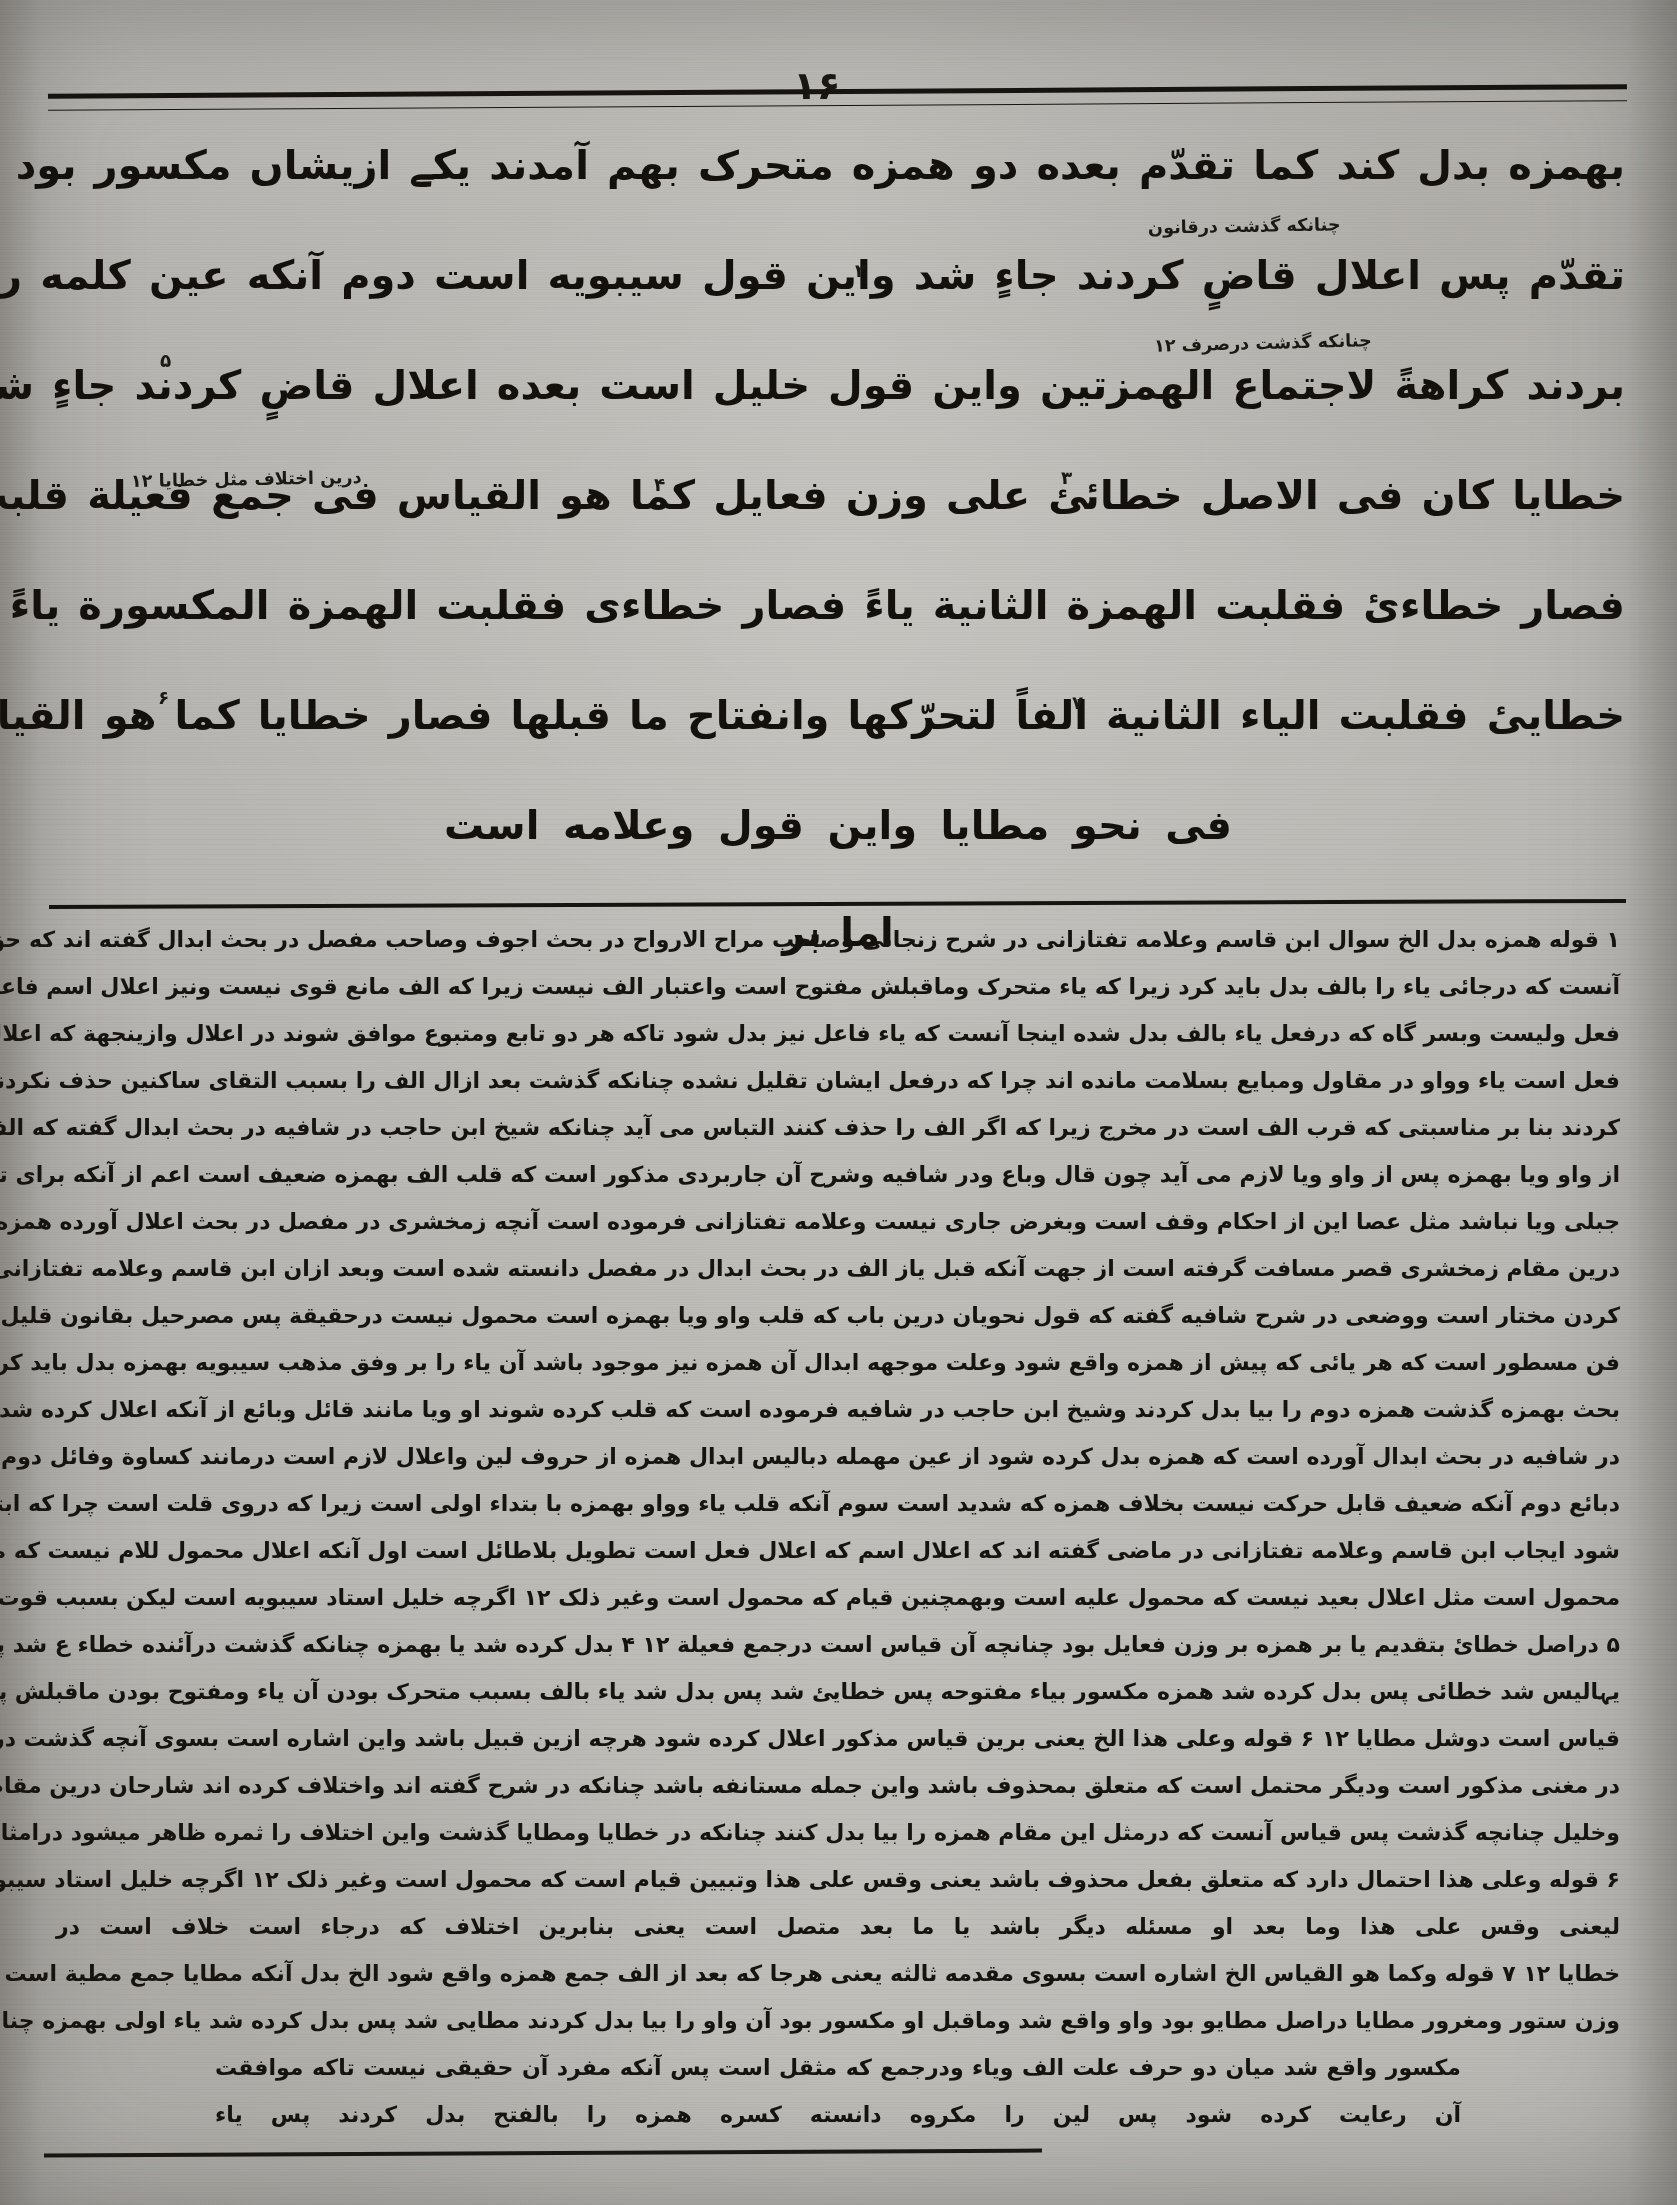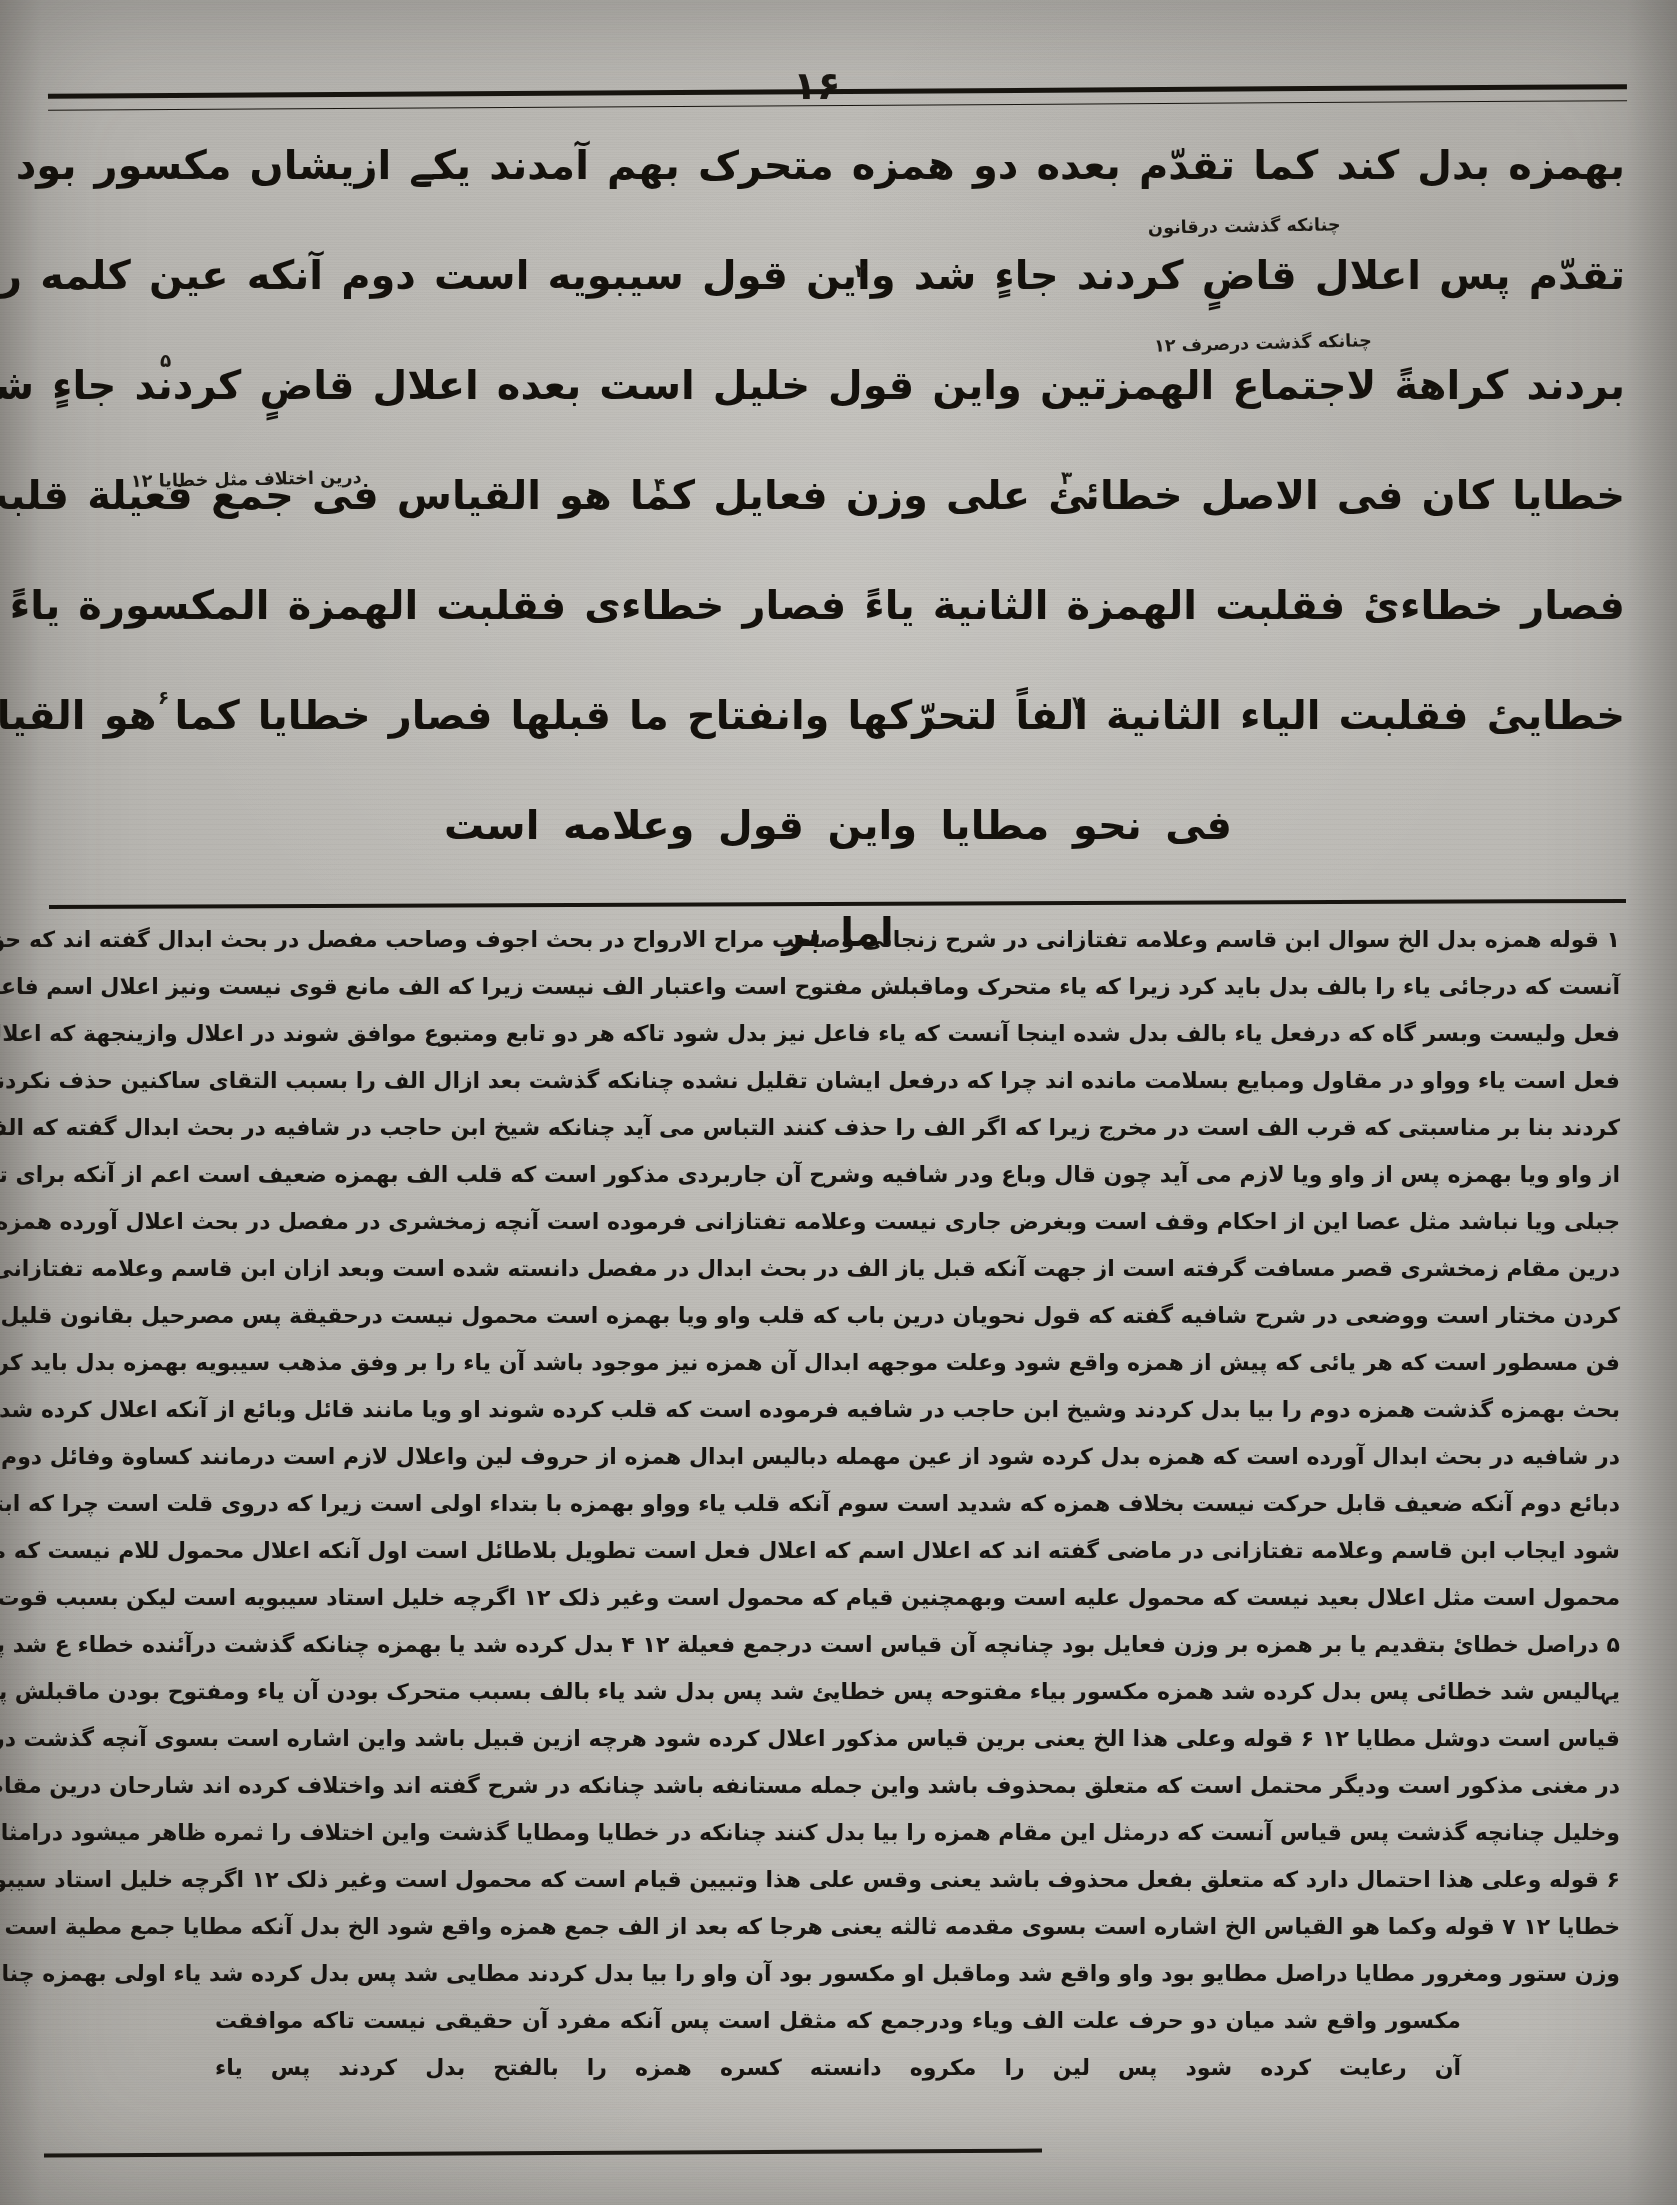--- a/index.html
+++ b/index.html
@@ -119,20 +119,21 @@
       <div class="comm-line">در شافیه در بحث ابدال آورده است که همزه بدل کرده شود از عین مهمله دبالیس ابدال همزه از حروف لین واعلال لازم است درمانند کساوة وفائل دوم آنکه کساوة</div>
       <div class="comm-line">دبائع دوم آنکه ضعیف قابل حرکت نیست بخلاف همزه که شدید است سوم آنکه قلب یاء وواو بهمزه با بتداء اولی است زیرا که دروی قلت است چرا که ابتداء پس باید که اعلال است لیس</div>
       <div class="comm-line">شود ایجاب ابن قاسم وعلامه تفتازانی در ماضی گفته اند که اعلال اسم که اعلال فعل است تطویل بلاطائل است اول آنکه اعلال محمول للام نیست که مثل محمول علیه باشد چنانچه در عدة</div>
       <div class="comm-line">محمول است مثل اعلال بعید نیست که محمول علیه است وبهمچنین قیام که محمول است وغیر ذلک ۱۲ اگرچه خلیل استاد سیبویه است لیکن بسبب قوت قول سیبویه را مقدم داشت ۱۲</div>
       <div class="comm-line">۵ دراصل خطائ بتقدیم یا بر همزه بر وزن فعایل بود چنانچه آن قیاس است درجمع فعیلة ۱۲ ۴ بدل کرده شد یا بهمزه چنانکه گذشت درآئنده خطاء ع شد پس درلفظ خطاء دو همزه شد همزه ثانیه</div>
       <div class="comm-line">یہالیس شد خطائی پس بدل کرده شد همزه مکسور بیاء مفتوحه پس خطایئ شد پس بدل شد یاء بالف بسبب متحرک بودن آن یاء ومفتوح بودن ماقبلش پس خطایا شد چنانکه بهمان</div>
       <div class="comm-line">قیاس است دوشل مطایا ۱۲ ۶ قوله وعلی هذا الخ یعنی برین قیاس مذکور اعلال کرده شود هرچه ازین قبیل باشد واین اشاره است بسوی آنچه گذشت در بحث همزه چنانچه</div>
       <div class="comm-line">در مغنی مذکور است ودیگر محتمل است که متعلق بمحذوف باشد واین جمله مستانفه باشد چنانکه در شرح گفته اند واختلاف کرده اند شارحان درین مقام بر قول سیبویه</div>
       <div class="comm-line">وخلیل چنانچه گذشت پس قیاس آنست که درمثل این مقام همزه را بیا بدل کنند چنانکه در خطایا ومطایا گذشت واین اختلاف را ثمره ظاهر میشود درامثال جاء وشاء</div>
       <div class="comm-line">۶ قوله وعلی هذا احتمال دارد که متعلق بفعل محذوف باشد یعنی وقس علی هذا وتبیین قیام است که محمول است وغیر ذلک ۱۲ اگرچه خلیل استاد سیبویه است</div>
+      <div class="comm-line">لیعنی وقس علی هذا وما بعد او مسئله دیگر باشد یا ما بعد متصل است یعنی بنابرین اختلاف که درجاء است خلاف است در</div>
       <div class="comm-line">خطایا ۱۲ ۷ قوله وکما هو القیاس الخ اشاره است بسوی مقدمه ثالثه یعنی هرجا که بعد از الف جمع همزه واقع شود الخ بدل آنکه مطایا جمع مطیة است که دراصل مطیوة بود بر وزن فعیلة از مطو بمعنی نیک</div>
       <div class="comm-line">وزن ستور ومغرور مطایا دراصل مطایو بود واو واقع شد وماقبل او مکسور بود آن واو را بیا بدل کردند مطایی شد پس بدل کرده شد یاء اولی بهمزه چنانچه درصحائف مطائی شد پس همزه</div>
       <div class="comm-line">مکسور واقع شد میان دو حرف علت الف ویاء ودرجمع که مثقل است پس آنکه مفرد آن حقیقی نیست تاکه موافقت آن رعایت کرده شود پس لین را مکروه دانسته کسره همزه را بالفتح بدل کردند پس یاء</div>
     </div>
 
   <div class="bottom-rule"></div>
 
 </div>
 
 

